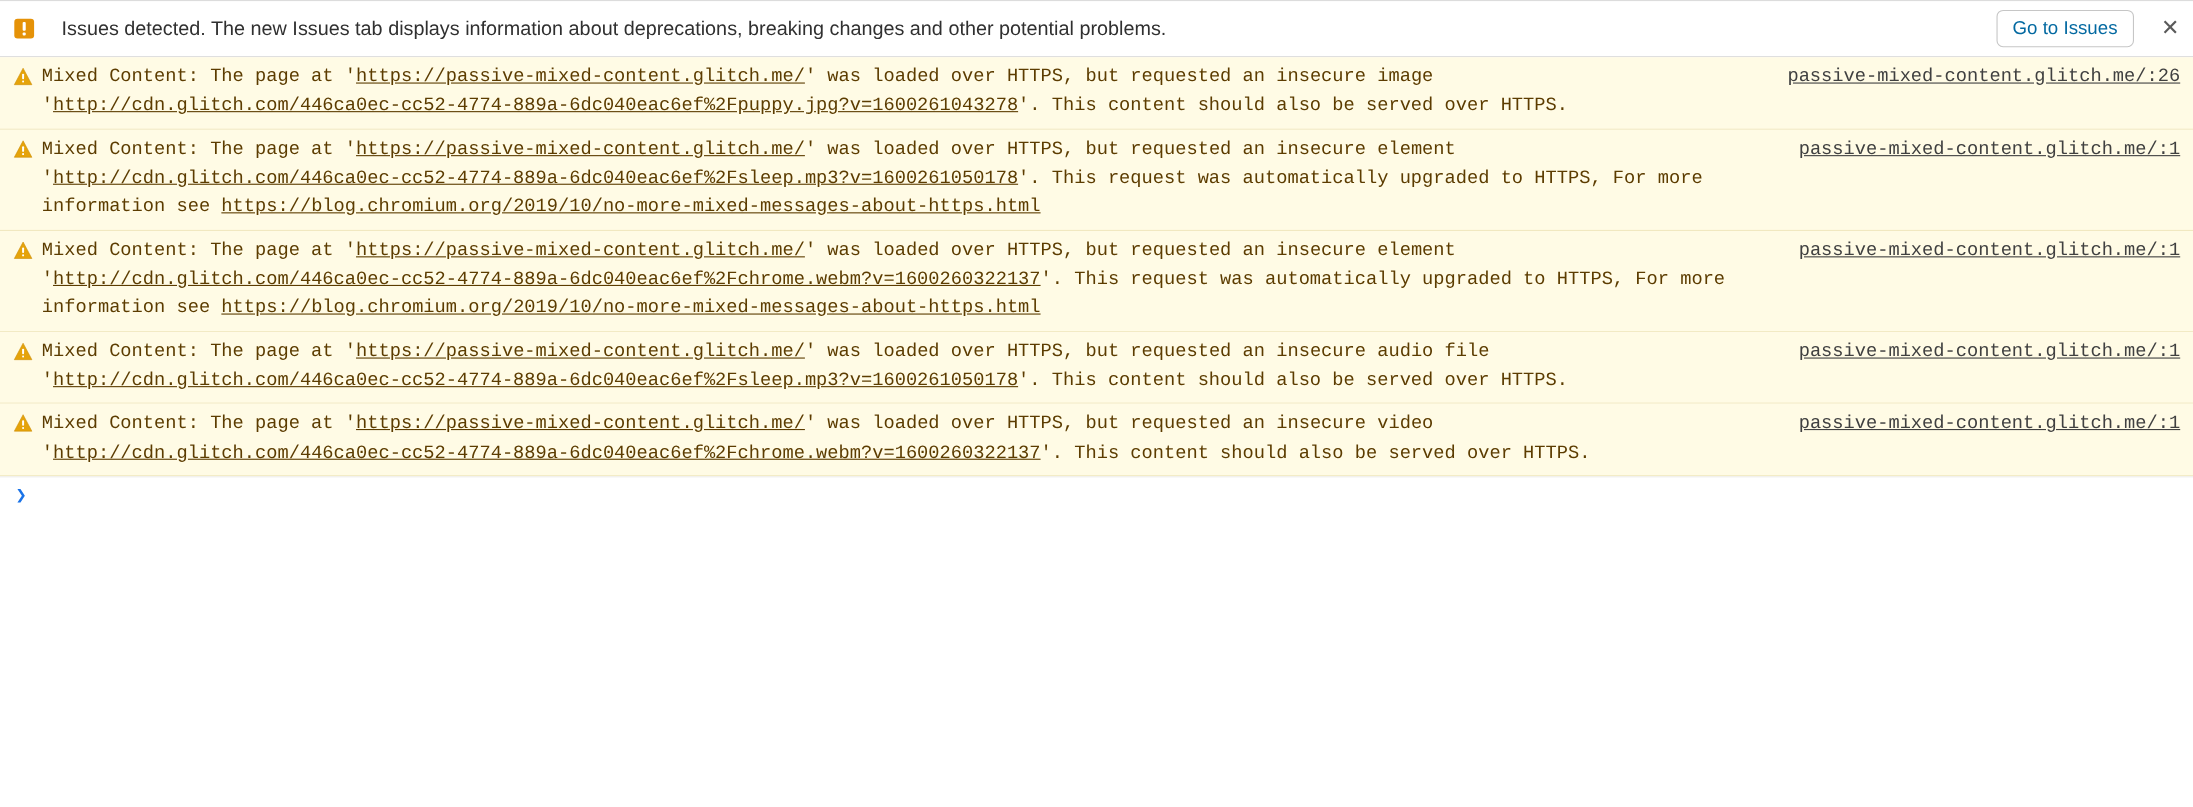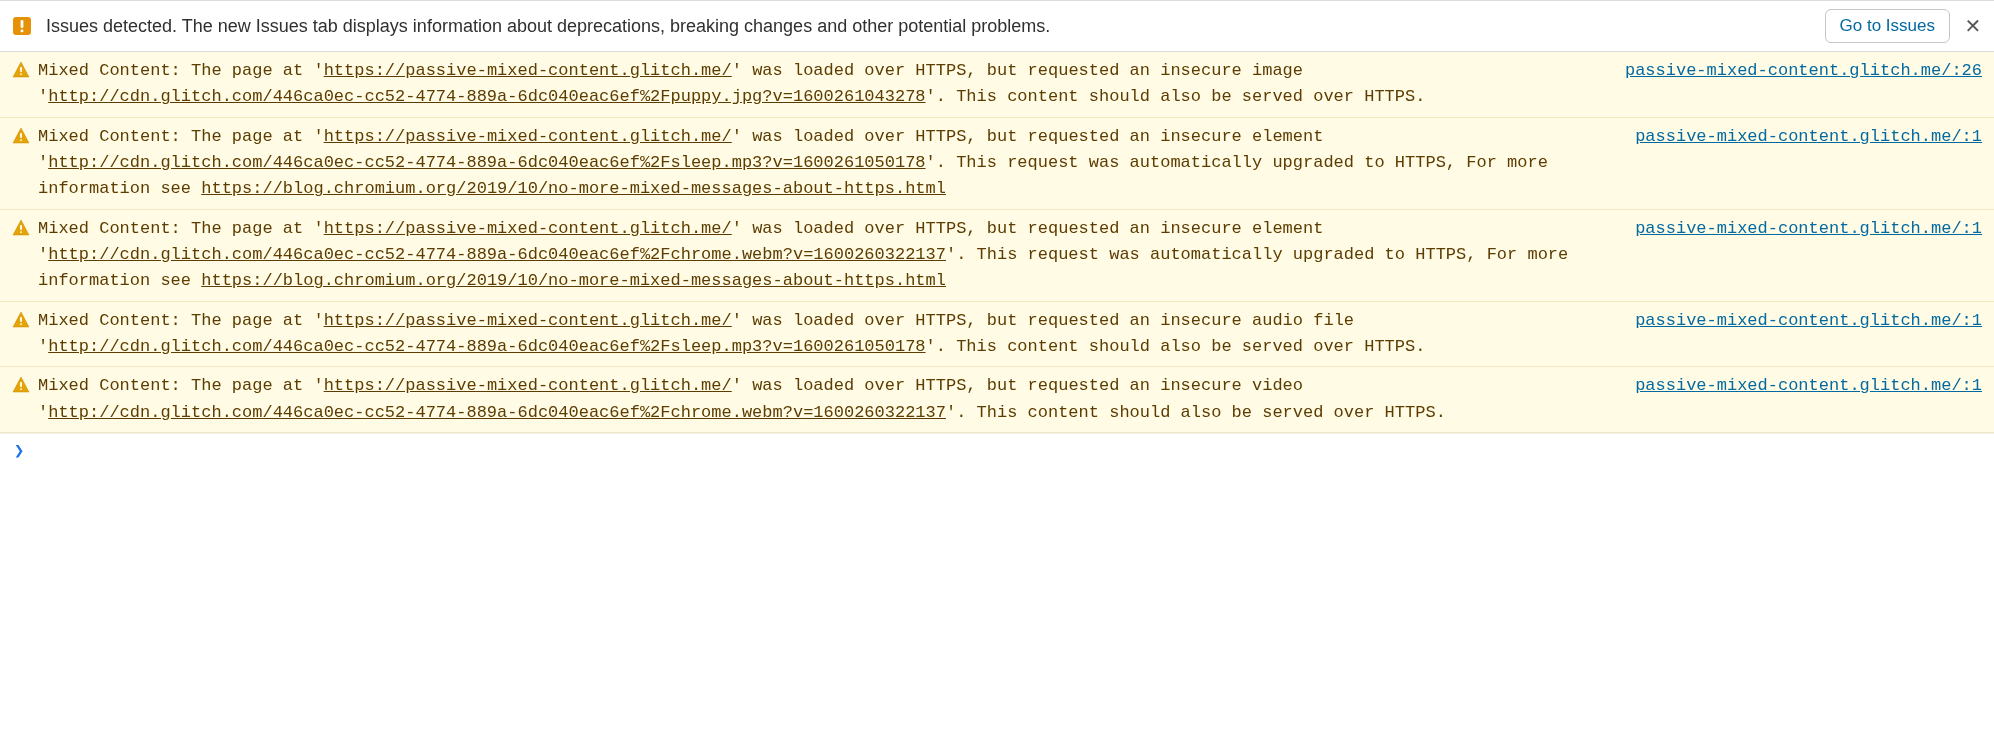--- a/index.html
+++ b/index.html
@@ -9,21 +9,21 @@
     font-size: 16px;
     background: #fff;
     color: #303030;
   }
   .bar {
     display: flex;
     align-items: center;
     padding: 8px 12px;
     border-top: 1px solid #dcdcdc;
     border-bottom: 1px solid #dcdcdc;
-    gap: 14px;
+    gap: 24px;
     background:#fff;
   }
   .bar-icon {
     flex: 0 0 auto;
     width: 20px; height: 20px;
   }
   .bar-text {
     flex: 1 1 auto;
     font-size: 18px;
     color: #303030;
@@ -68,21 +68,21 @@
   }
   .msg-body {
     flex: 1 1 auto;
     min-width: 0;
     overflow-wrap: anywhere;
   }
   .msg-src {
     flex: 0 0 auto;
     text-align: center;
     white-space: nowrap;
-    color: #0369a1;
+    color: #404040;
     text-decoration: underline;
     cursor: pointer;
     padding-left:16px;
   }
   .lk {
     text-decoration: underline;
     color: inherit;
     cursor: pointer;
   }
 

